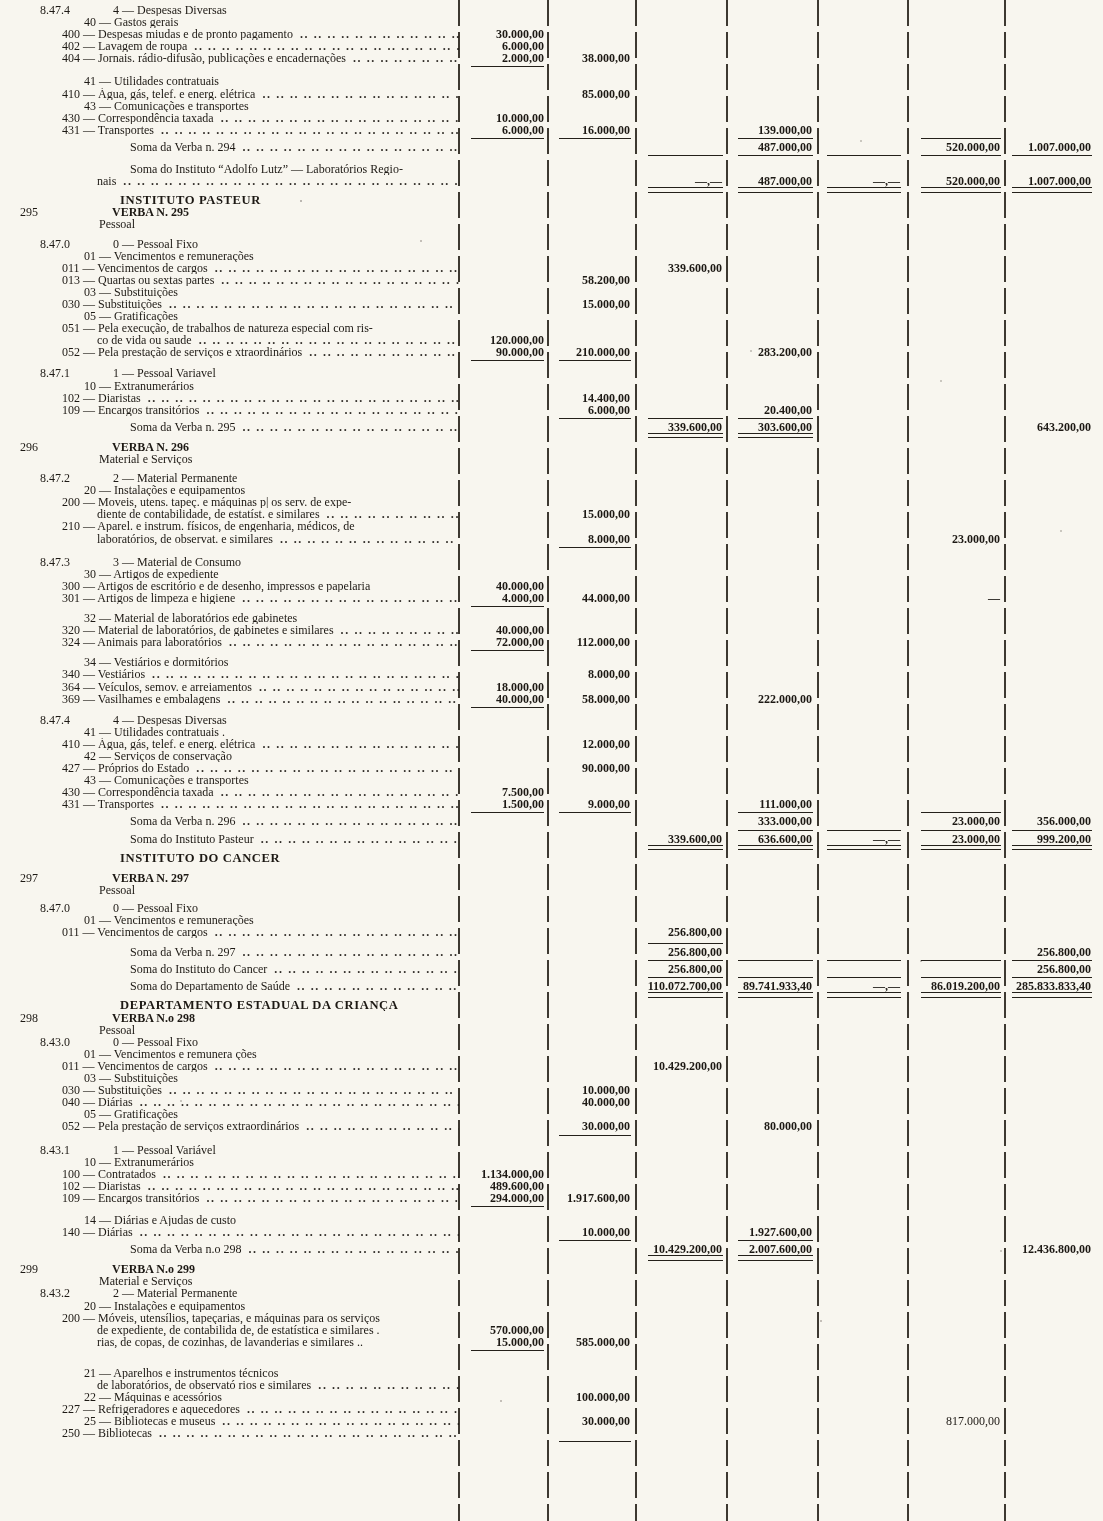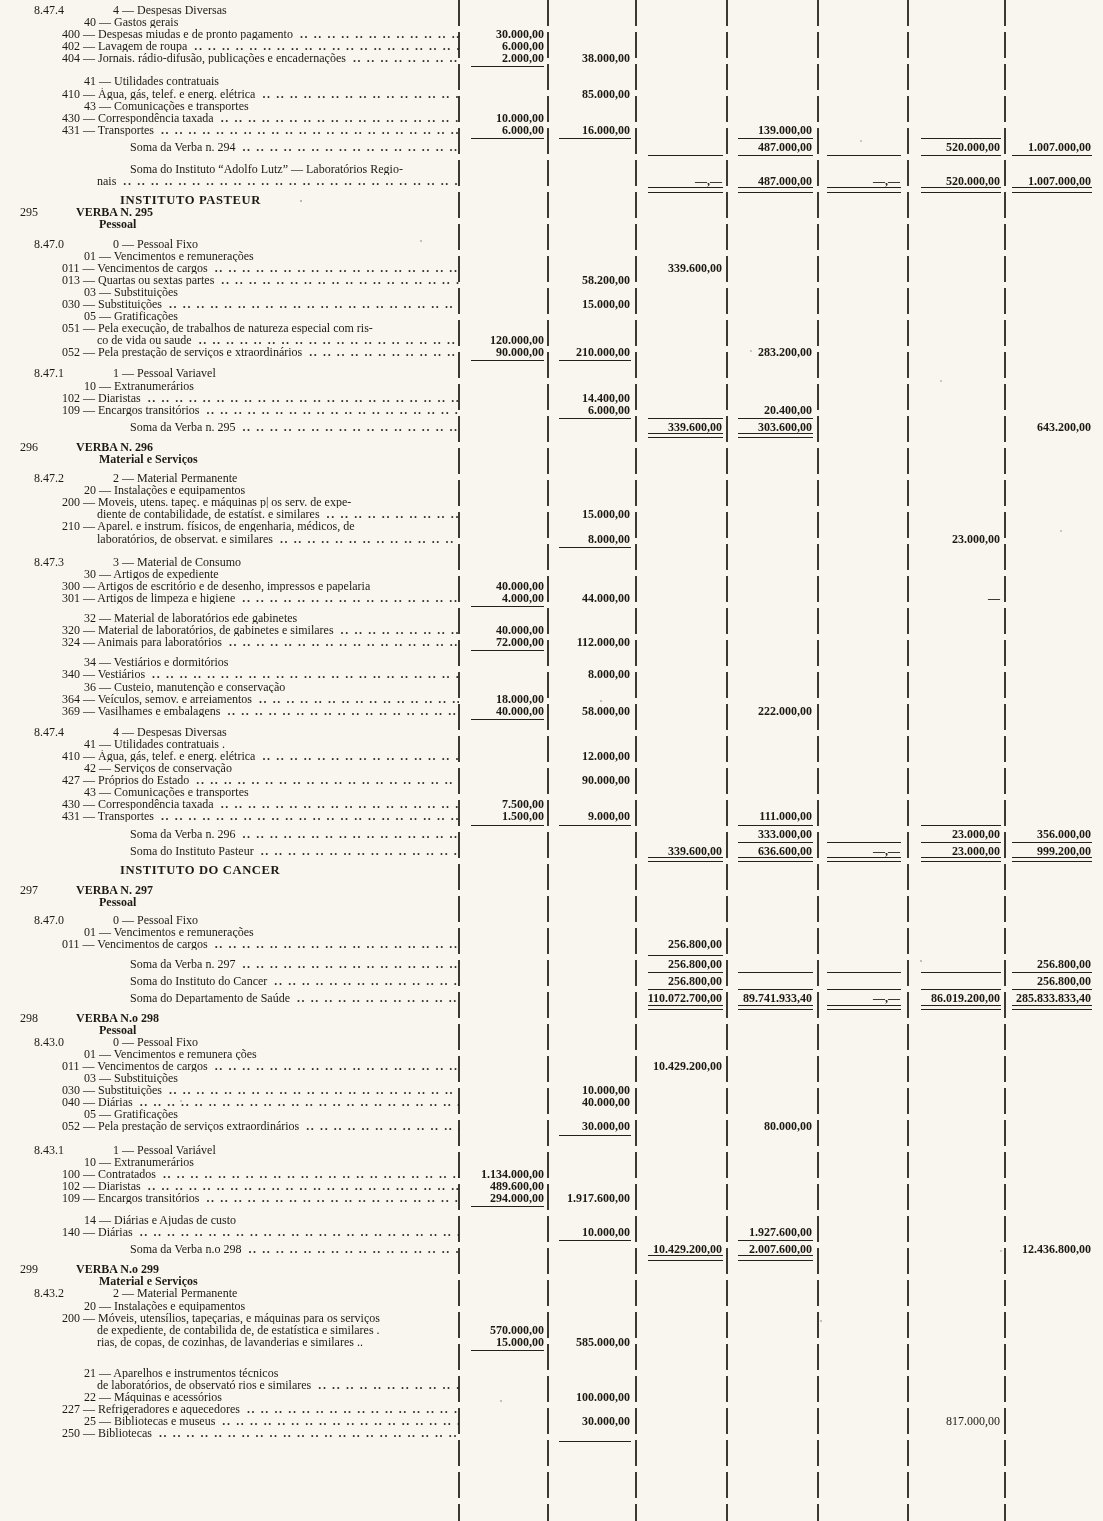--- a/index.html
+++ b/index.html
@@ -8,31 +8,31 @@
     overflow:hidden;color:#1d1914;
     font-family:"Liberation Serif","DejaVu Serif",serif;
   }
   .rows{position:absolute;left:0;top:4px;right:0;}
   .row{
     display:grid;
     grid-template-columns:459px 89px 88px 91px 91px 90px 97px 98px;
     height:12.1px;line-height:12px;font-size:12px;align-items:baseline;
   }
   .tcell{position:relative;overflow:hidden;white-space:nowrap;display:flex;align-items:baseline;}
-  .code{position:absolute;left:34px;}
+  .code{position:absolute;left:40px;}
   .mcode{position:absolute;left:20px;}
   .txt{white-space:nowrap;}
   .r-lvl1 .txt{padding-left:113px}
   .r-lvl2 .txt{padding-left:84px}
   .r-lvl3 .txt{padding-left:62px}
   .r-cont .txt{padding-left:97px}
   .r-soma .txt{padding-left:130px}
   .r-head .txt{padding-left:120px;font-weight:bold;letter-spacing:.6px;font-size:12.6px}
-  .r-verba .txt{padding-left:76px;font-weight:bold}
-  .r-sub .txt{padding-left:99px;font-weight:bold}
+  .r-verba .txt{padding-left:112px;font-weight:bold}
+  .r-sub .txt{padding-left:99px;font-weight:normal}
   .leader{flex:1;overflow:hidden;white-space:nowrap;font-weight:bold;letter-spacing:1.6px;padding-left:7px;opacity:.92;}
   .ncell{text-align:right;font-weight:bold;font-size:12px;}
   .nc1{padding-right:4px}.nc2{padding-right:6px}.nc3{padding-right:5px}
   .nc4{padding-right:6px}.nc5{padding-right:8px}.nc6{padding-right:5px}.nc7{padding-right:12px}
   .rrow{display:grid;grid-template-columns:459px 89px 88px 91px 91px 90px 97px 98px;height:5px;align-items:center;}
   .seg{border-top:1.6px solid #24201a;width:82%;margin-left:auto;height:0;}
   .seg.double{height:3.4px;border-bottom:1.6px solid #24201a;}
   .rc1 .seg{margin-right:4px}.rc2 .seg{margin-right:5px}.rc3 .seg{margin-right:4px}
   .rc4 .seg{margin-right:5px}.rc5 .seg{margin-right:7px}.rc6 .seg{margin-right:4px}.rc7 .seg{margin-right:11px}
   .gap-row{width:100%;}
@@ -820,32 +820,20 @@
           <span class="leader">.. .. .. .. .. .. .. .. .. .. .. .. .. .. .. .. .. .. .. .. .. .. .. .. .. .. .. .. .. .. .. .. .. .. .. .. .. .. .. .. </span>
         </div>
         <div class="ncell nc1"></div>
         <div class="ncell nc2">8.000,00</div>
         <div class="ncell nc3"></div>
         <div class="ncell nc4"></div>
         <div class="ncell nc5"></div>
         <div class="ncell nc6"></div>
         <div class="ncell nc7"></div>
       </div>
-      <div class="row r-lvl2">
-        <div class="tcell">
-          <span class="txt">36 — Custeio, manutenção e conservação</span>
-        </div>
-        <div class="ncell nc1"></div>
-        <div class="ncell nc2"></div>
-        <div class="ncell nc3"></div>
-        <div class="ncell nc4"></div>
-        <div class="ncell nc5"></div>
-        <div class="ncell nc6"></div>
-        <div class="ncell nc7"></div>
-      </div>
       <div class="row r-lvl3">
         <div class="tcell">
           <span class="txt">364 — Veículos, semov. e arreiamentos</span>
           <span class="leader">.. .. .. .. .. .. .. .. .. .. .. .. .. .. .. .. .. .. .. .. .. .. .. .. .. .. .. .. .. .. .. .. .. .. .. .. .. .. .. .. </span>
         </div>
         <div class="ncell nc1">18.000,00</div>
         <div class="ncell nc2"></div>
         <div class="ncell nc3"></div>
         <div class="ncell nc4"></div>
         <div class="ncell nc5"></div>
@@ -1245,20 +1233,32 @@
           <div class="seg double"></div>
         </div>
         <div class="rc6 rc6">
           <div class="seg double"></div>
         </div>
         <div class="rc7 rc7">
           <div class="seg double"></div>
         </div>
       </div>
       <div class="gap-row" style="height: 2px;"></div>
+      <div class="row r-head">
+        <div class="tcell">
+          <span class="txt">DEPARTAMENTO ESTADUAL DA CRIANÇA</span>
+        </div>
+        <div class="ncell nc1"></div>
+        <div class="ncell nc2"></div>
+        <div class="ncell nc3"></div>
+        <div class="ncell nc4"></div>
+        <div class="ncell nc5"></div>
+        <div class="ncell nc6"></div>
+        <div class="ncell nc7"></div>
+      </div>
       <div class="row r-verba">
         <div class="tcell">
           <span class="mcode">298</span>
           <span class="txt">VERBA N.o 298</span>
         </div>
         <div class="ncell nc1"></div>
         <div class="ncell nc2"></div>
         <div class="ncell nc3"></div>
         <div class="ncell nc4"></div>
         <div class="ncell nc5"></div>

